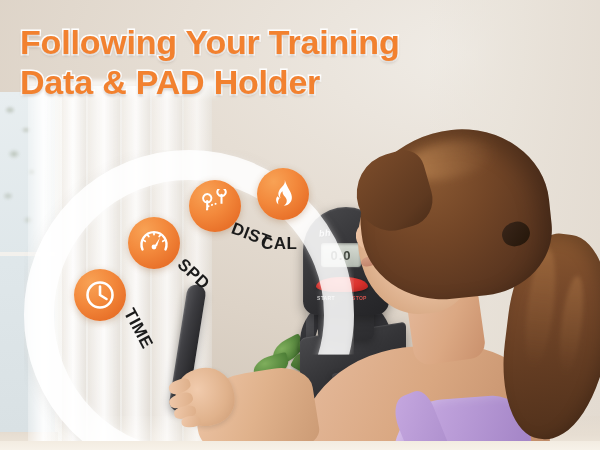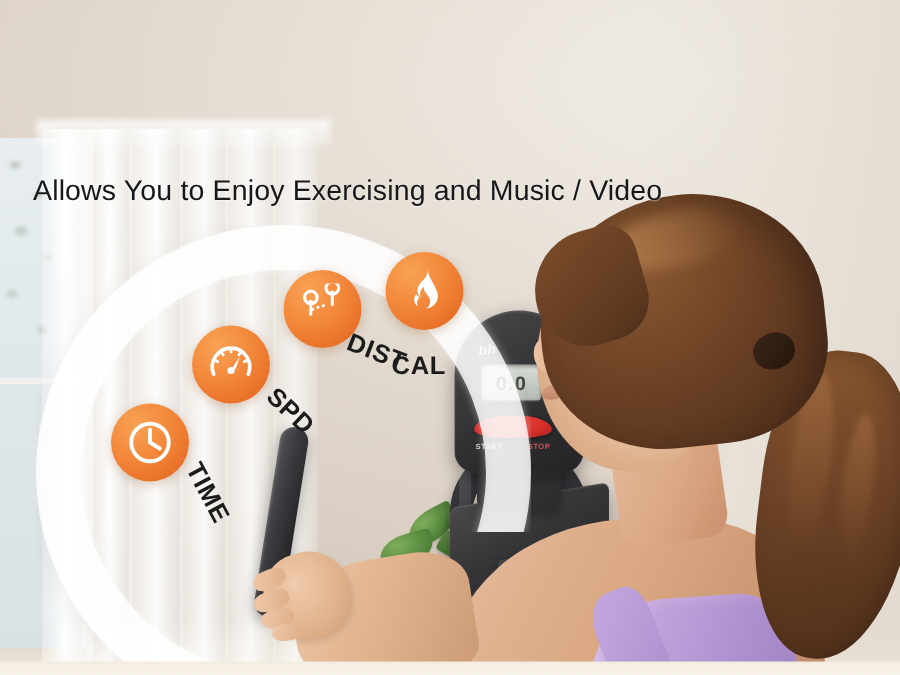--- a/index.html
+++ b/index.html
@@ -493,17 +493,18 @@
     <div class="metric-circle" style="left:257px; top:168px;">
       <svg width="30" height="32" viewBox="0 0 30 32" aria-hidden="true">
         <path d="M16.8 2 C 17.6 7.2, 13.2 8.6, 11.2 12.4 C 9.6 15.4, 10.4 18.6, 12.6 20.2 C 11.4 17.4, 12.6 14.6, 14.6 13.2 C 14.2 17, 17.2 18, 18.4 21 C 19.4 23.6, 18.2 26.6, 15.6 27.8 C 21.2 27.4, 24.4 23.2, 23.8 18.4 C 23.2 13.4, 19 9.6, 16.8 2 Z" fill="#ffffff"></path>
         <path d="M9.4 18.2 C 7.4 20.6, 7.8 24.4, 10.4 26.4 C 9.6 24.2, 10.2 21.6, 11.6 20.2 Z" fill="#ffffff"></path>
       </svg>
     </div>
     <div class="metric-label" style="left:261px; top:234px; transform:rotate(0deg);text-align:center;">CAL</div>
   </div>
 
   <div class="headline">
-  </div>
-  <div class="subtitle">Allows You to Enjoy Exercising and Music / Video</div>
+    <div class="headline-line">Following Your Training</div>
+    <div class="headline-line">Data &amp; PAD Holder</div>
+  </div>
 
   <div class="bg-bottom-strip"></div>
 </div>
 
 </body></html>

